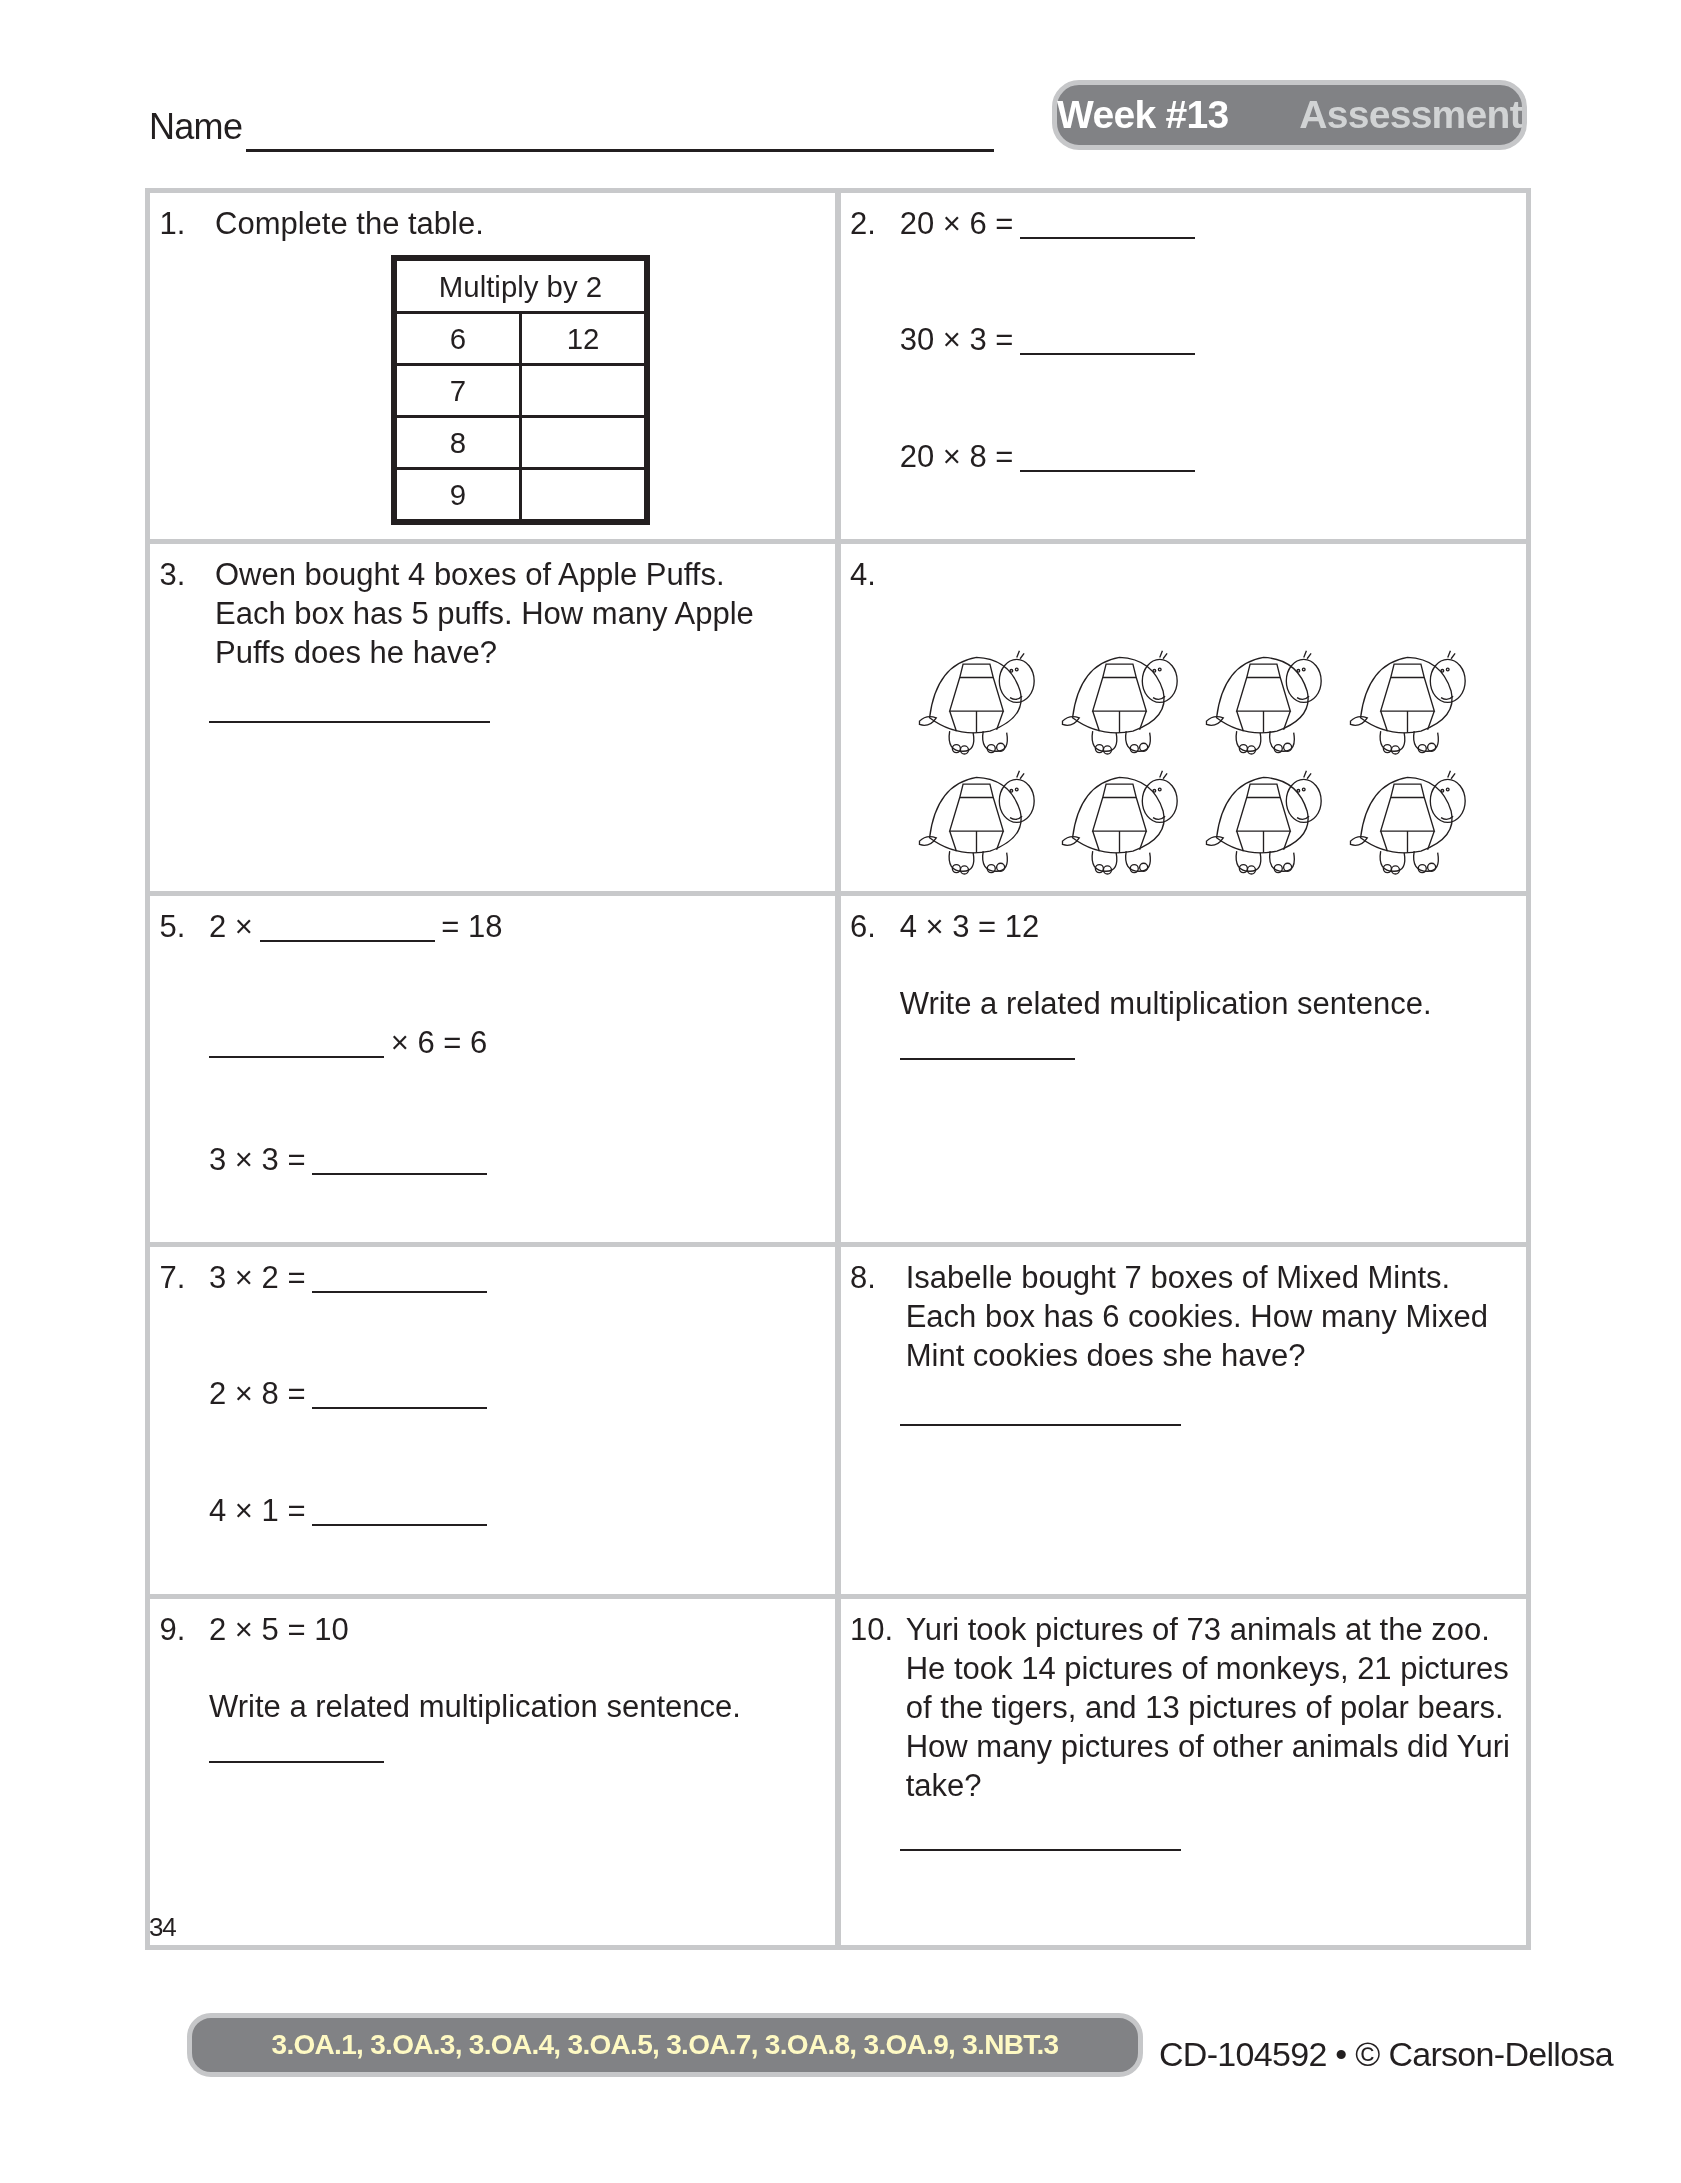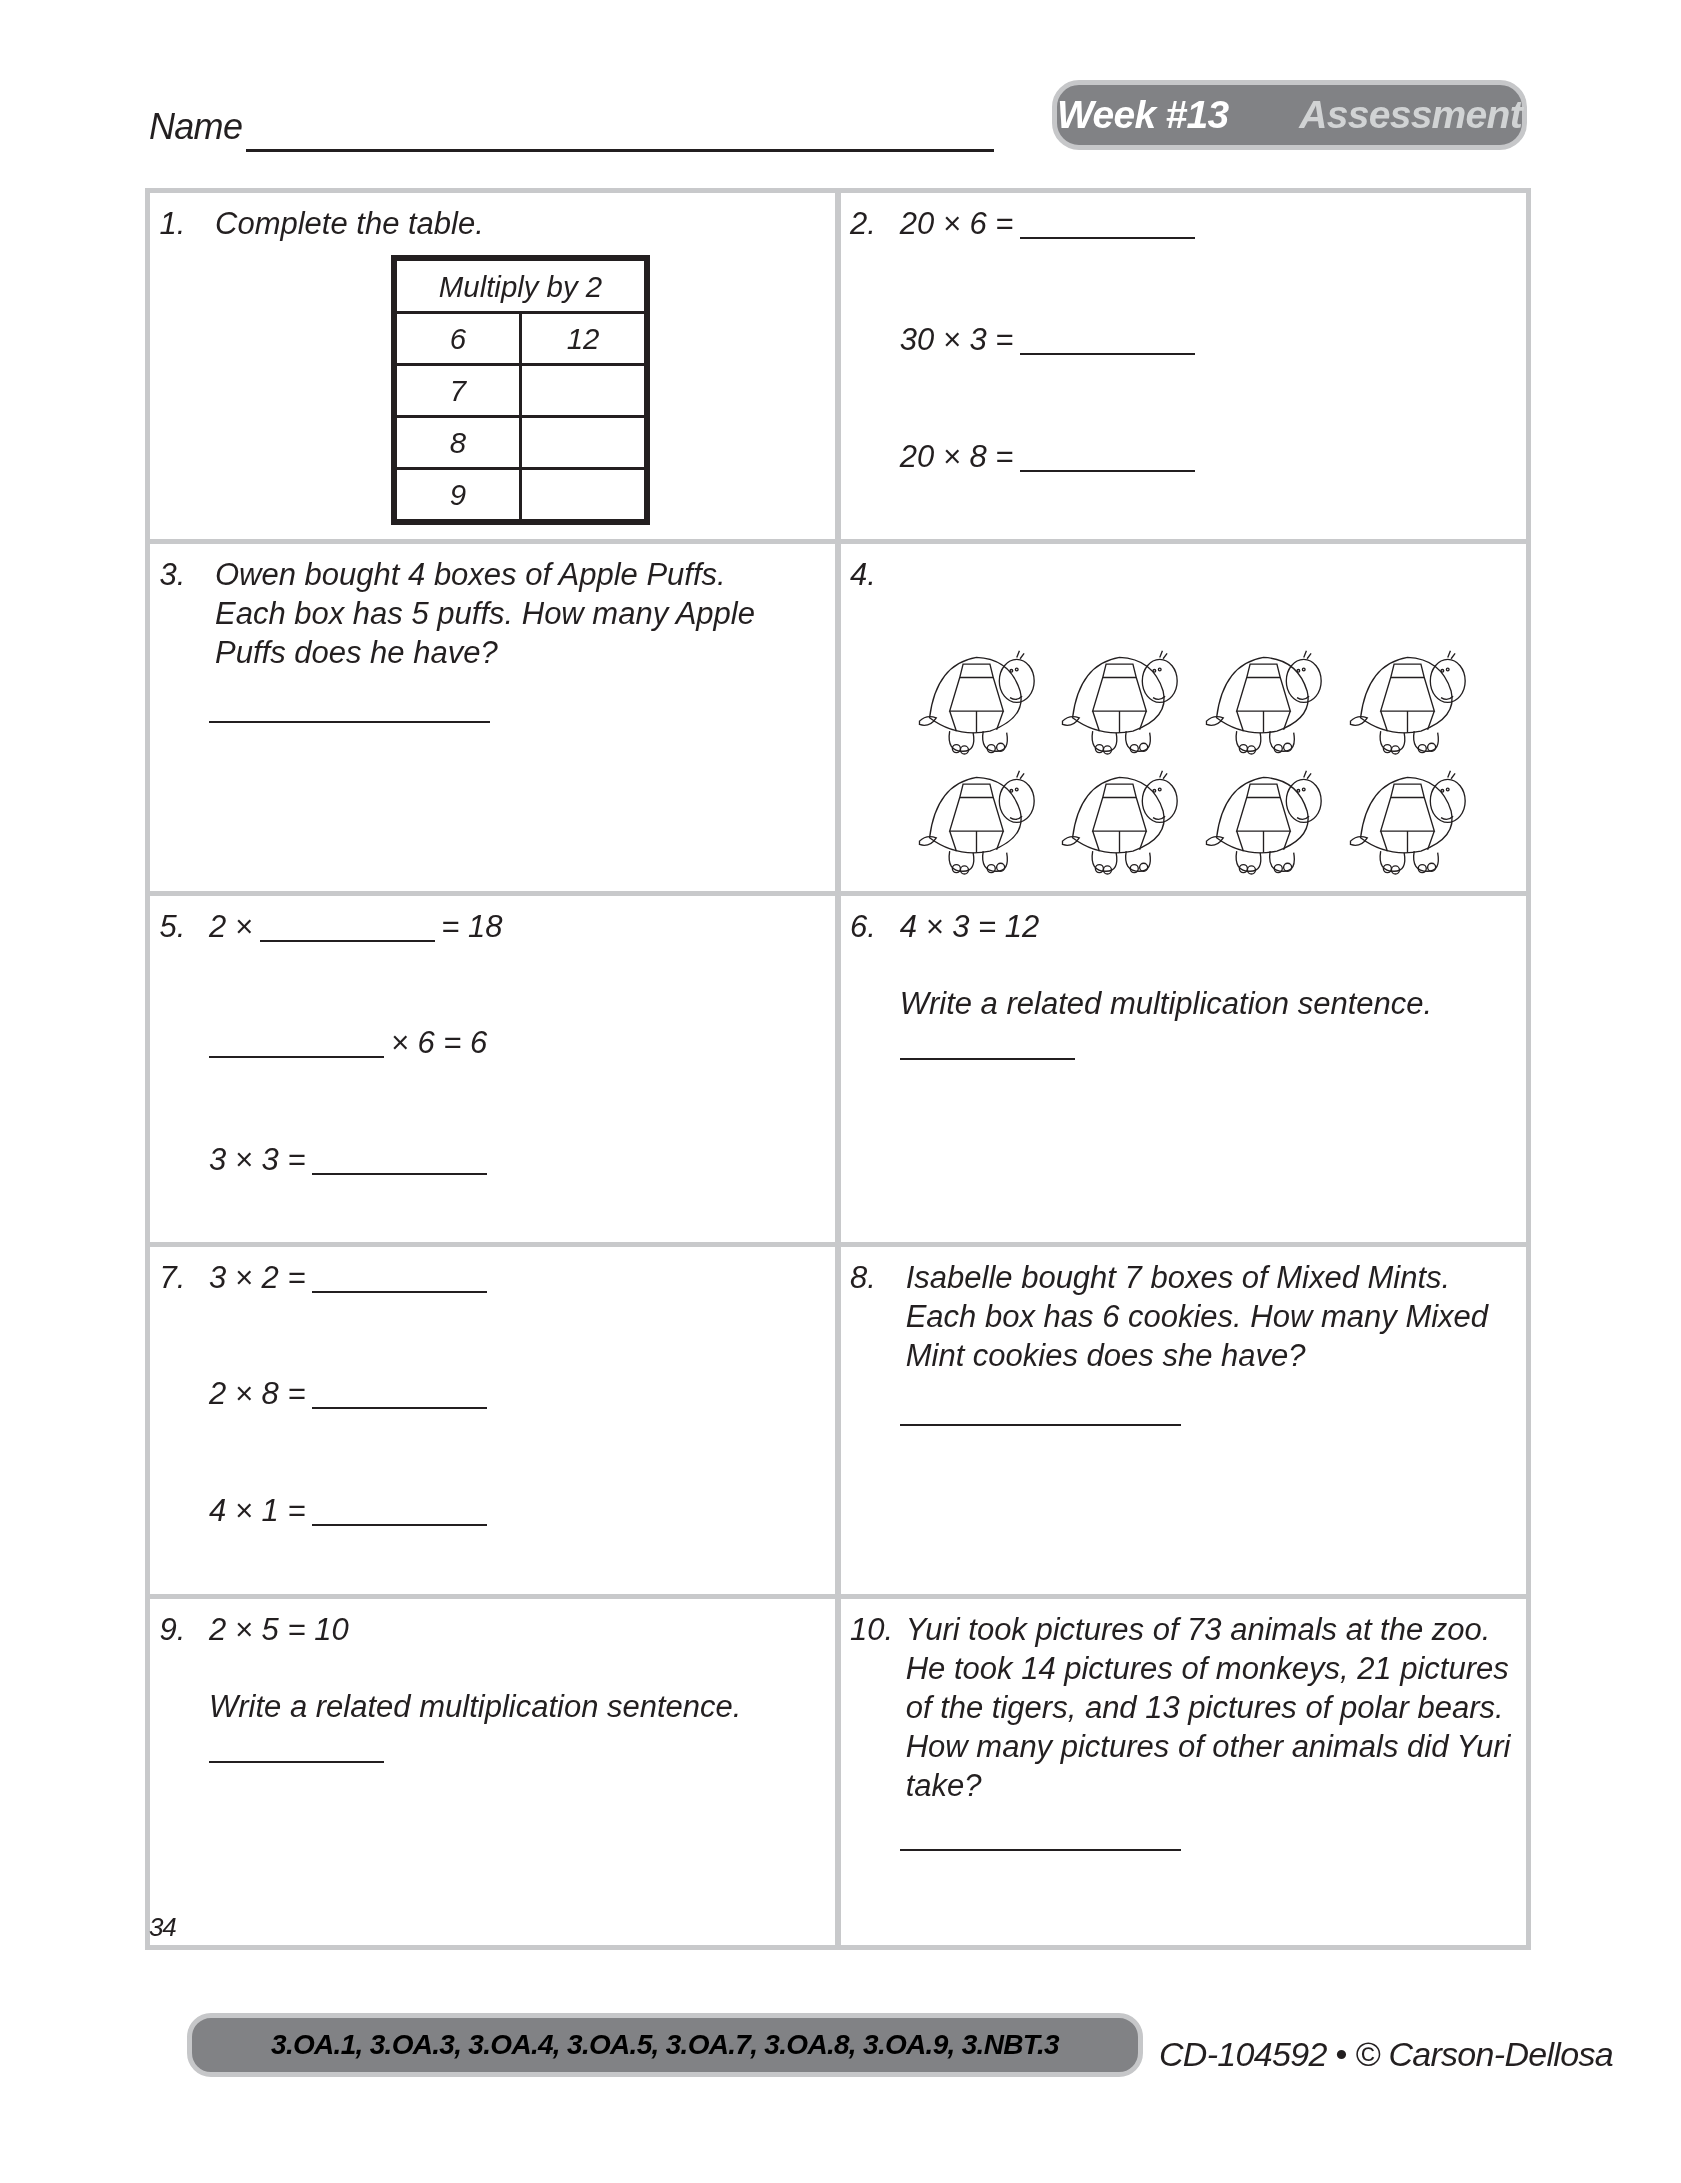--- a/index.html
+++ b/index.html
@@ -1,21 +1,21 @@
 <!DOCTYPE html>
 <html style="font-size:10.7px"><head>
 <meta charset="utf-8">
 <style>
   html, body { margin: 0; padding: 0; background: #ffffff; }
   body {
     width: 1682px; height: 2183px; position: relative; overflow: hidden;
     font-family: "Liberation Sans", "DejaVu Sans", sans-serif;
     color: #231f20;
   }
-  .abs { position: absolute; font-style: italic; }
+  .abs { position: absolute; }
 
   
   .name-label { left: 149px; top: 106px; font-size: 36px; letter-spacing: -0.7px; }
   .name-line { left: 246px; top: 149px; width: 748px; height: 0; border-bottom: 3.3px solid #231f20; }
   .week-badge {
     left: 1052px; top: 80px; width: 475px; height: 70px;
     background: #818285; border: 5.4px solid #c6c7c9; border-radius: 27px;
     box-sizing: border-box; display: flex; align-items: center; justify-content: space-between;
     font-weight: bold; font-size: 39px; letter-spacing: -0.7px;
   }
@@ -49,21 +49,21 @@
   
   .turtles { position: absolute; left: 67px; top: 100px; display: grid; grid-template-columns: repeat(4, 141px); grid-row-gap: 5.4px; column-gap: 2.7px; }
   .turtle { width: 137px; height: 114px; }
 
   
   .page-num { left: 149px; top: 1912px; font-size: 26px; letter-spacing: -1.3px; }
   .standards-badge {
     left: 187px; top: 2013px; width: 956px; height: 64px;
     background: #818285; border: 5.4px solid #c6c7c9; border-radius: 24px; box-sizing: border-box;
     display: flex; align-items: center; justify-content: center;
-    color: #000000; font-weight: bold; font-size: 28px; letter-spacing: -0.7px;
+    color: #fef9c3; font-weight: bold; font-size: 28px; letter-spacing: -0.7px;
   }
   .copyright { left: 1159px; top: 2035px; font-size: 34px; letter-spacing: -0.7px; }
 </style>
 </head>
 <body>
 
 <div class="abs name-label">Name</div>
 <div class="abs name-line"></div>
 <div class="abs week-badge">
   <span class="w">Week #13</span>

